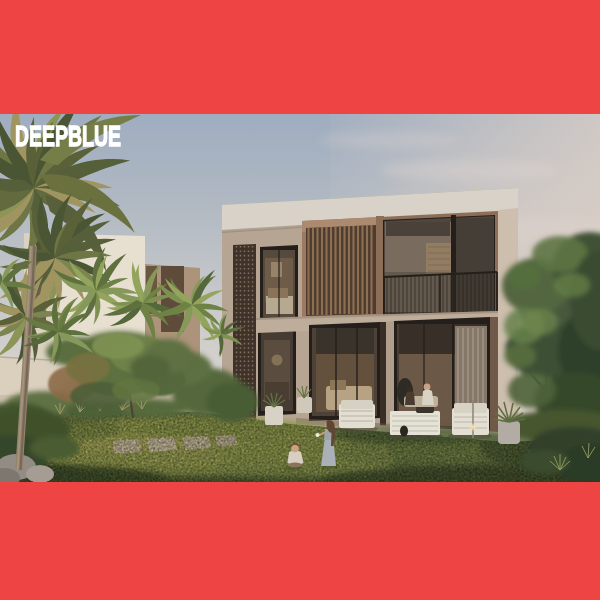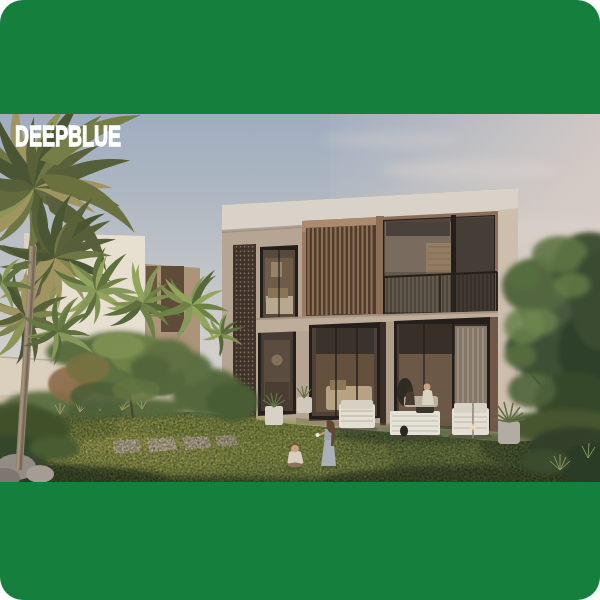--- a/index.html
+++ b/index.html
@@ -1,16 +1,16 @@
 <!DOCTYPE html>
 <html><head>
 <meta charset="utf-8">
 <style>
 html,body{margin:0;padding:0;background:#ffffff;}
-#page{position:relative;width:600px;height:600px;background:#15803d;font-family:"Liberation Sans",sans-serif;overflow:hidden;border-radius:23px;}
+#page{position:relative;width:600px;height:600px;background:#ef4444;font-family:"Liberation Sans",sans-serif;overflow:hidden;}
 svg{display:block;}
 </style>
 </head>
 <body>
 
 <div id="page">
 <svg width="600" height="600" viewBox="0 0 600 600">
 <defs>
 <clipPath id="photo">
           <rect x="0" y="114" width="600" height="368"></rect>

